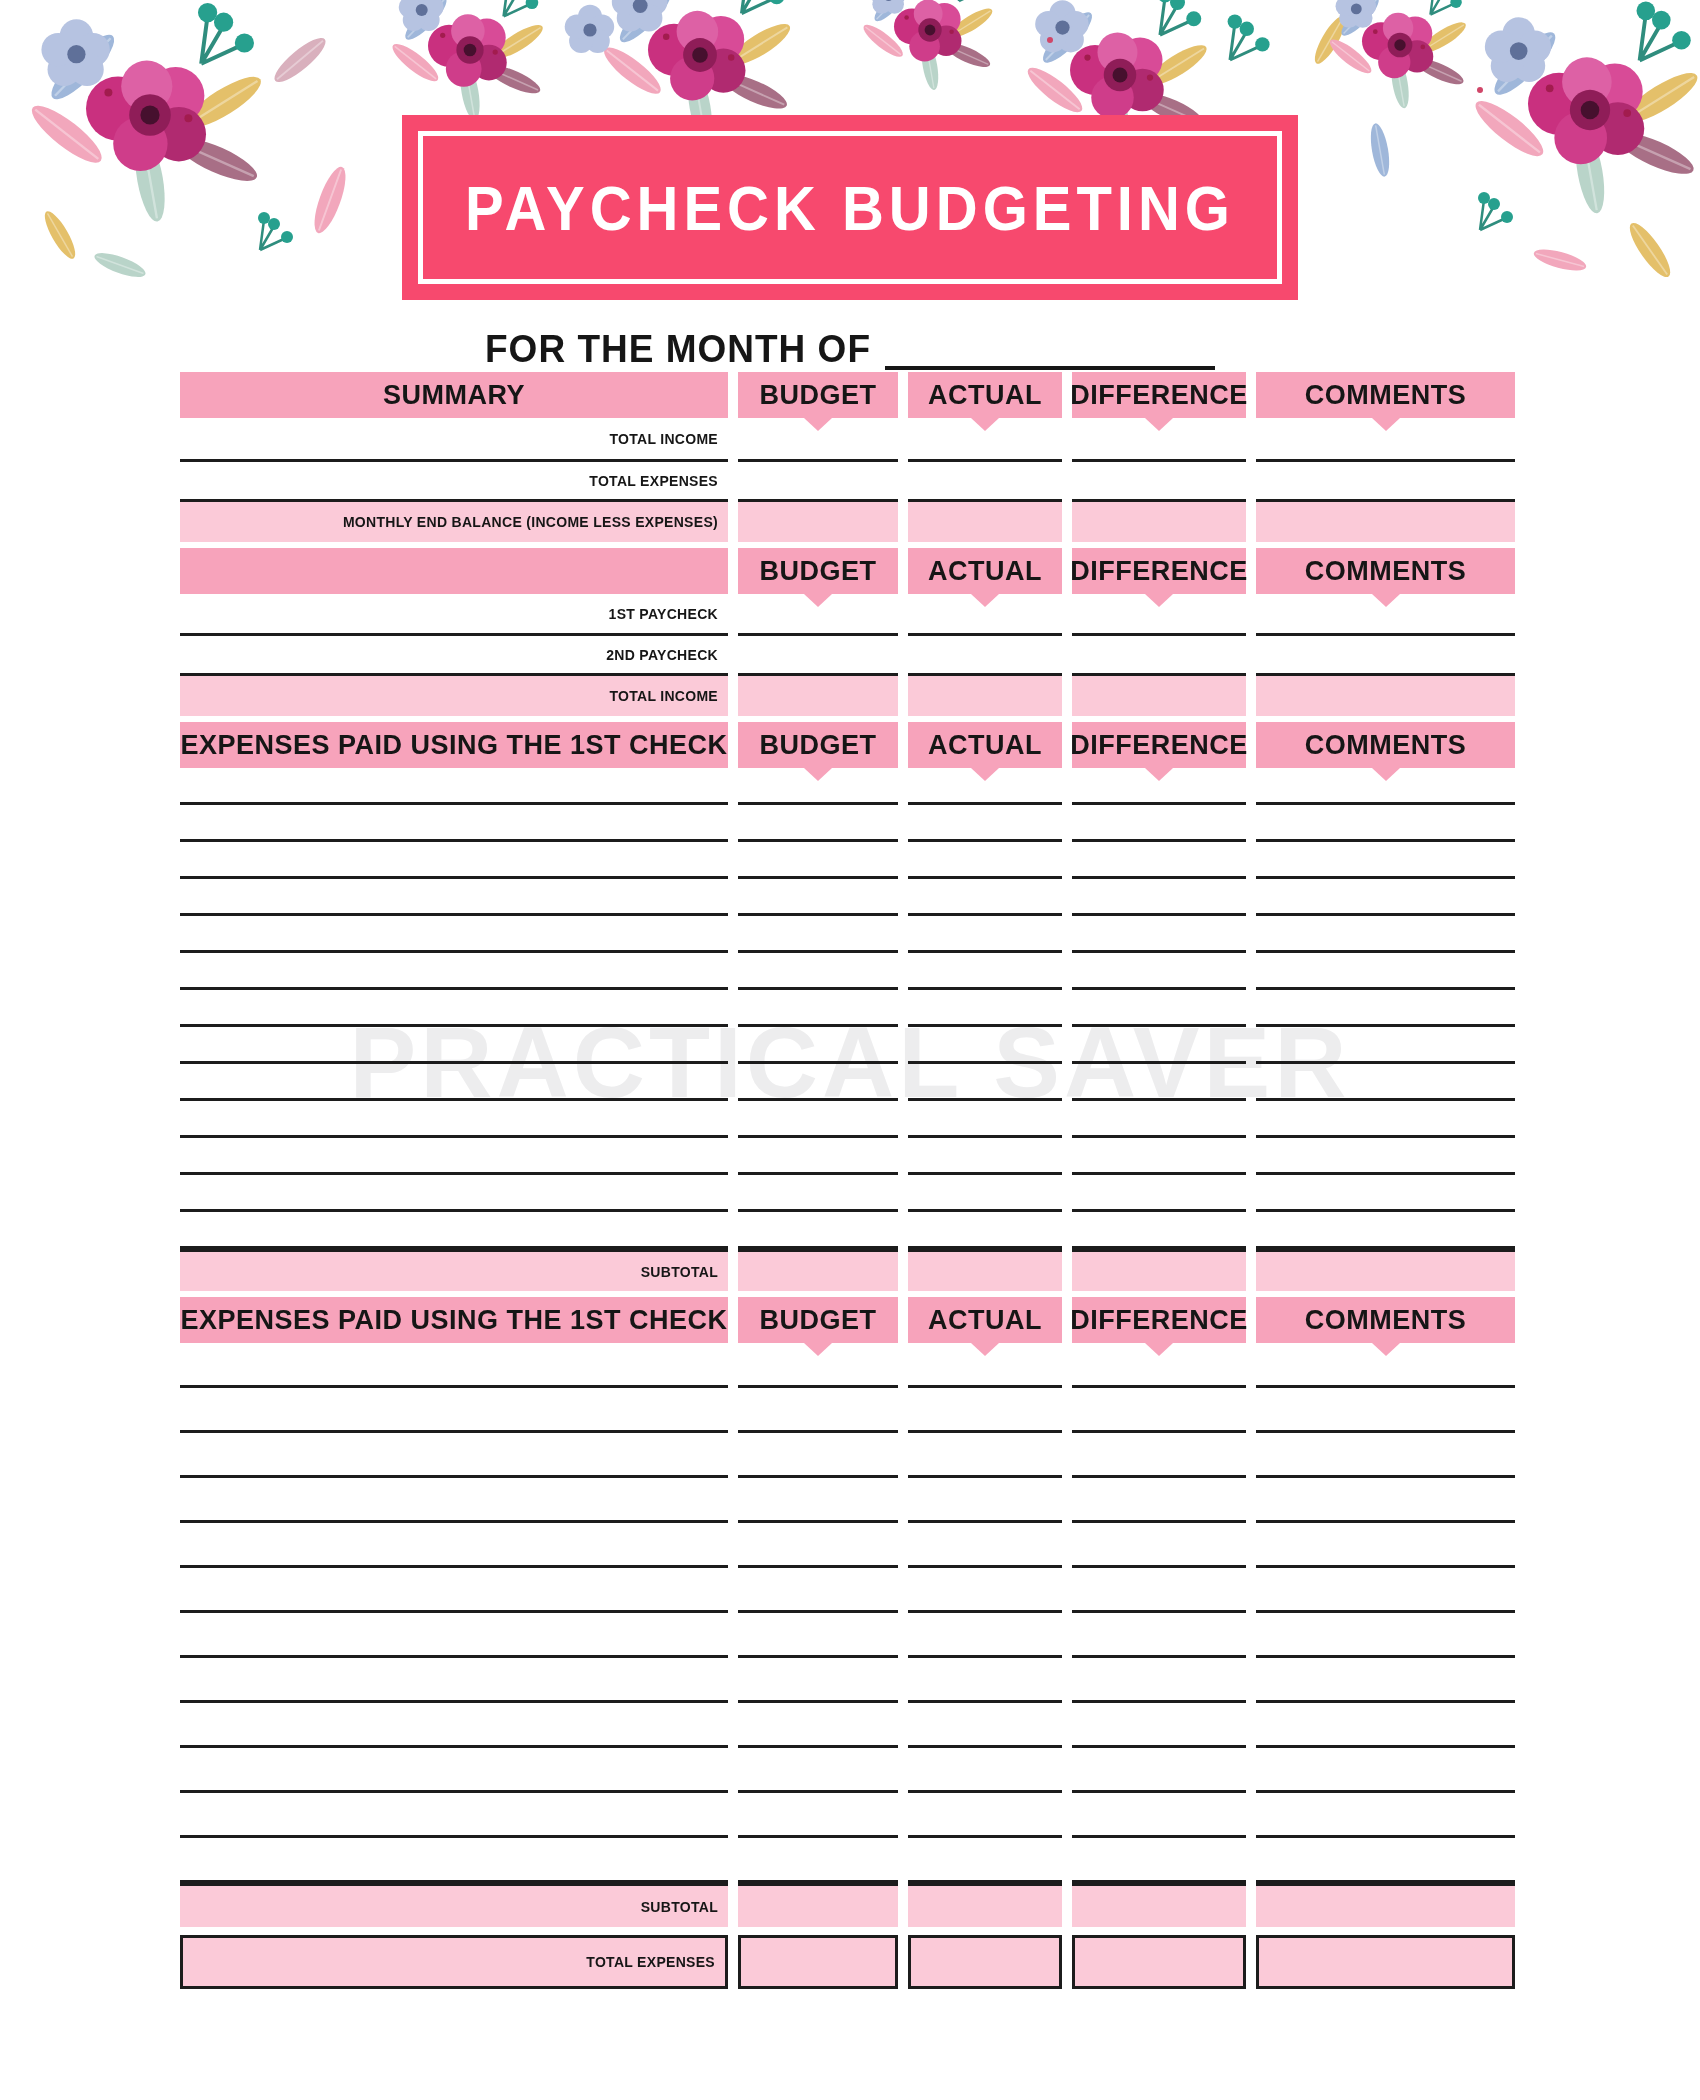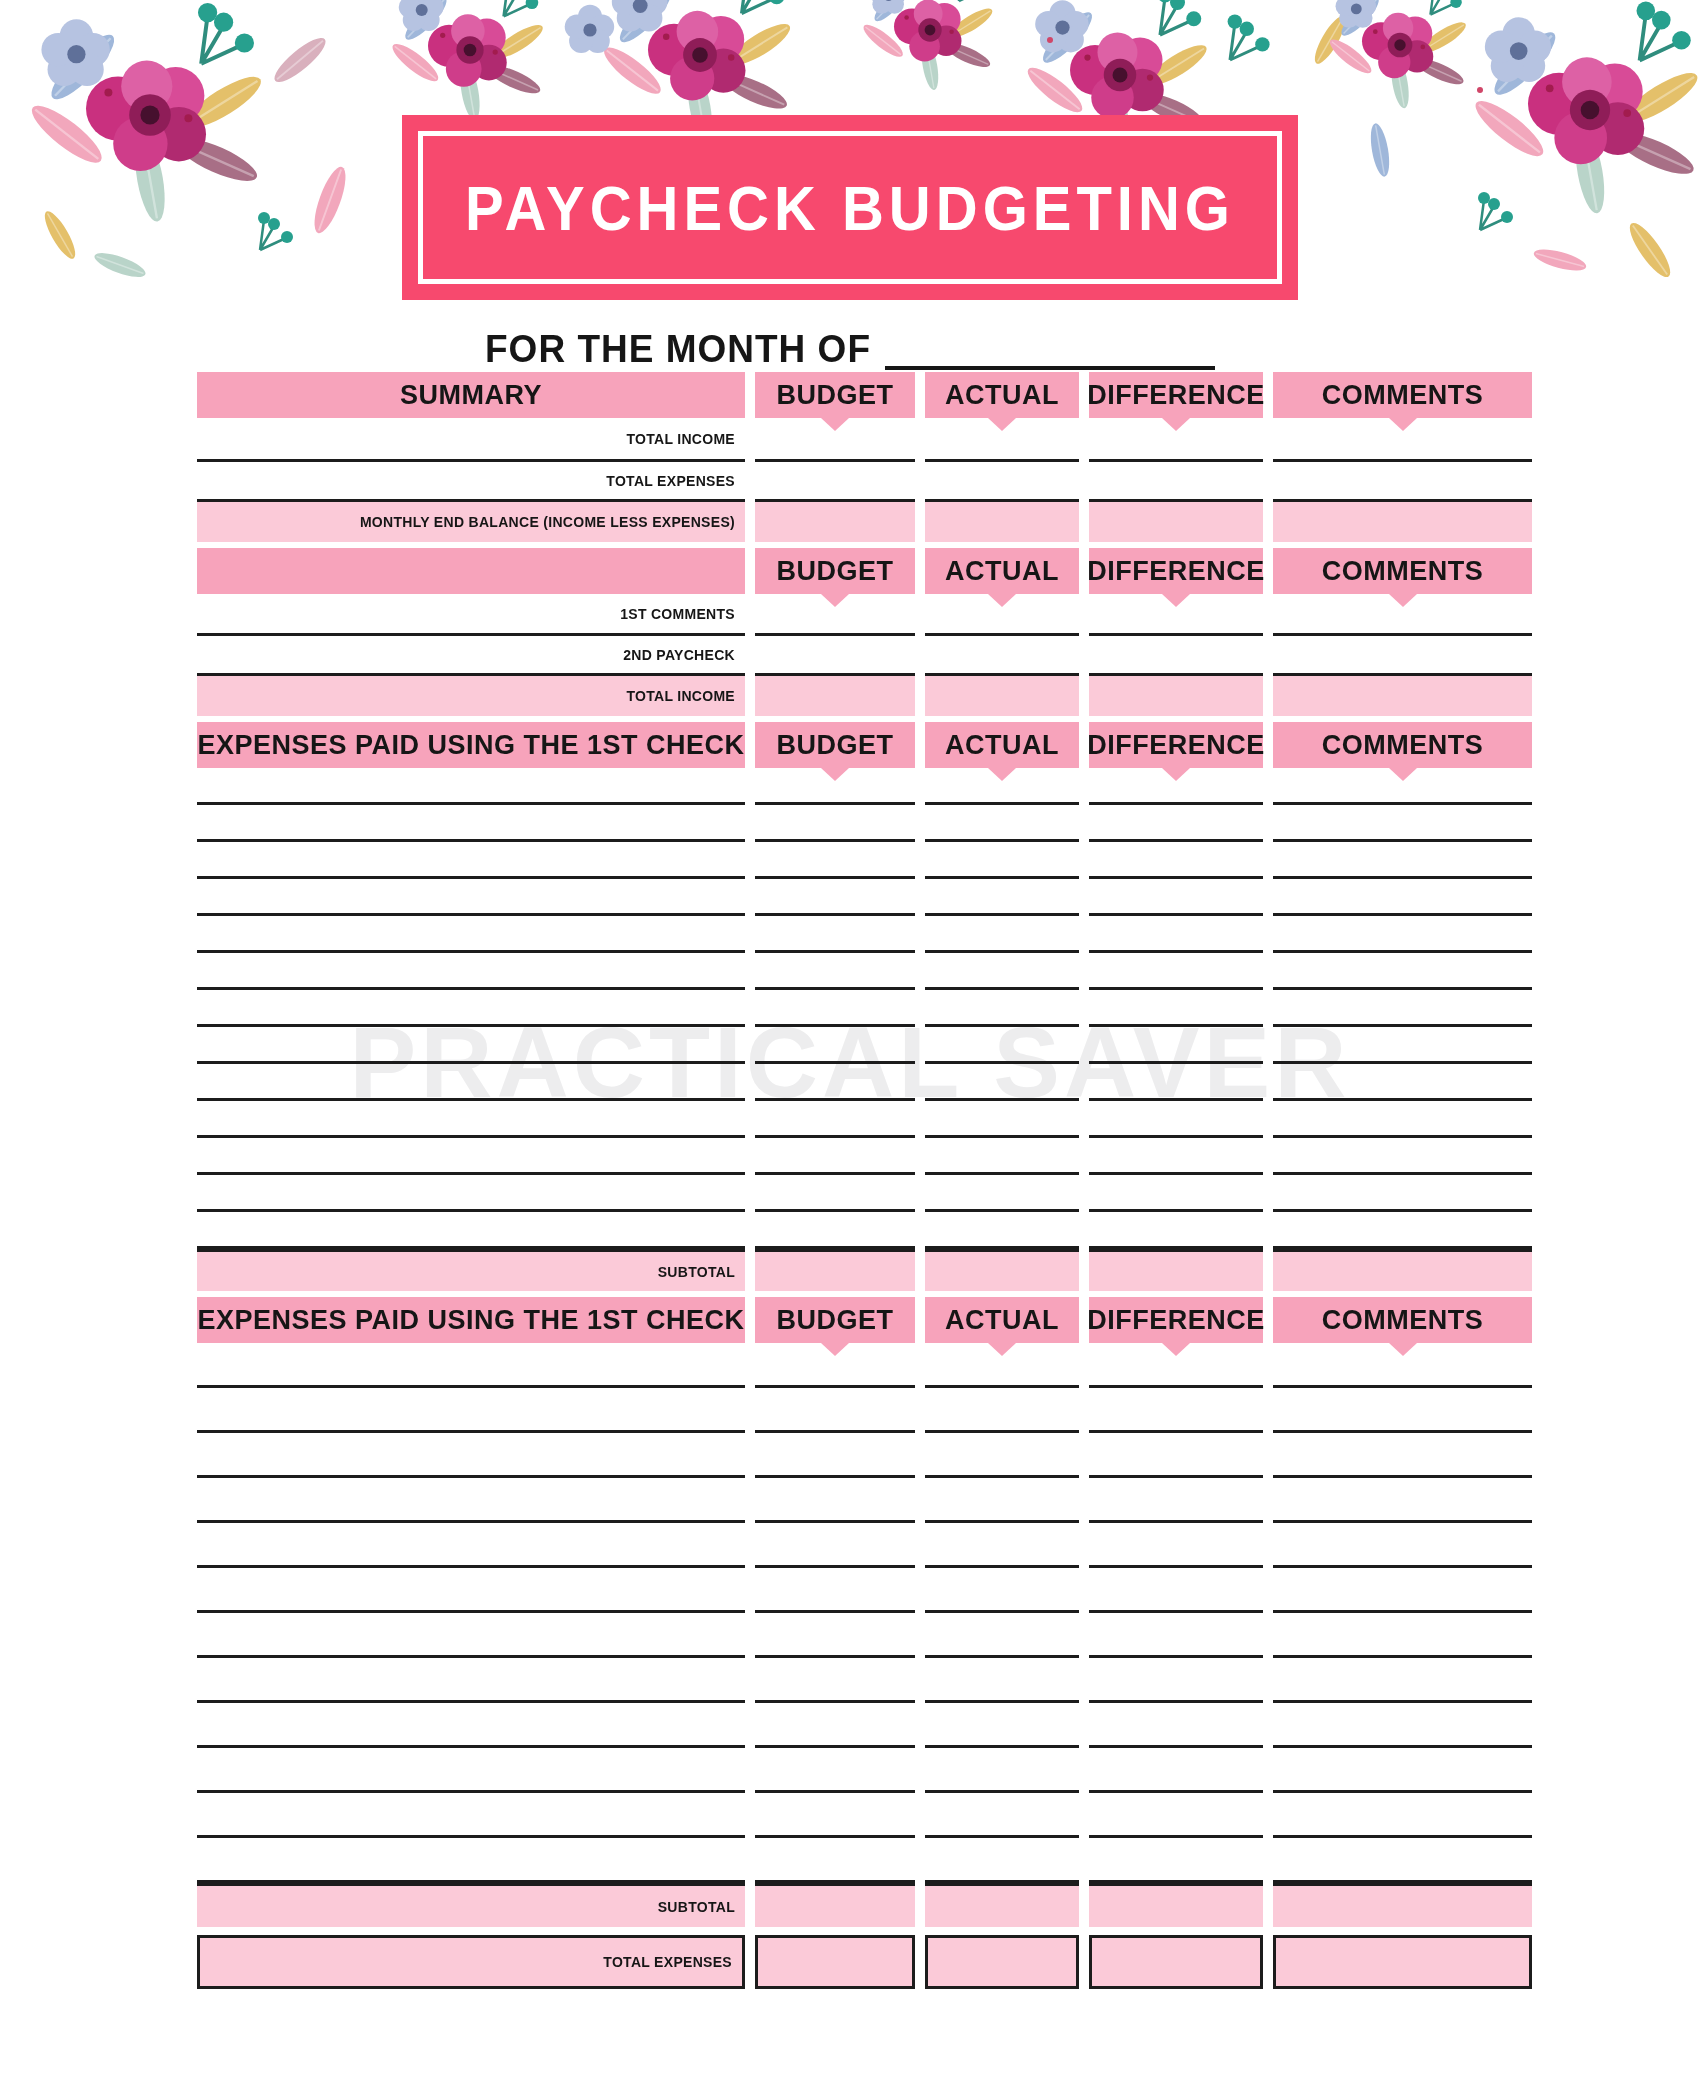--- a/index.html
+++ b/index.html
@@ -30,21 +30,21 @@
   .month-label{font-size:37px; font-weight:bold; letter-spacing:1px; color:#161616; transform:scaleY(1.05);}
   .month-line{display:inline-block; width:330px; height:10px; border-bottom:4px solid #161616; margin-left:14px;}
   
   .watermark{
     position:absolute; left:0; top:1005px; width:1700px; z-index:1;
     display:flex; align-items:center; justify-content:center; pointer-events:none;
   }
   .wm-script{font-family:"DejaVu Serif", serif; font-style:italic; font-size:92px; color:#ededee; margin-right:-14px; transform:translateY(-8px);}
   .wm-main{font-size:100px; font-weight:bold; color:#ededee; letter-spacing:4px;}
   
-  .tbl{position:absolute; left:197px; top:372px; width:1335px; z-index:2;}
+  .tbl{position:absolute; left:180px; top:372px; width:1335px; z-index:2;}
   .row{display:grid; grid-template-columns:548px 160px 154px 174px 259px; column-gap:10px;}
   .cell{box-sizing:border-box; min-width:0;}
   
   .hdr .cell{
     background:var(--header-pink,#F7A3BB); height:46px; position:relative;
     display:flex; align-items:center; justify-content:center;
     font-size:27px; font-weight:bold; color:#161616; letter-spacing:0.5px; white-space:nowrap;
   }
   .hdr .cell{transform:none;}
   .tail::after{
@@ -190,21 +190,21 @@
 
     <div class="row hdr mt6">
       <div class="cell"></div>
       <div class="cell tail">BUDGET</div>
       <div class="cell tail">ACTUAL</div>
       <div class="cell tail">DIFFERENCE</div>
       <div class="cell tail">COMMENTS</div>
     </div>
 
     <div class="row u r42">
-      <div class="cell lab">1ST COMMENTS</div>
+      <div class="cell lab">1ST PAYCHECK</div>
       <div class="cell"></div>
       <div class="cell"></div>
       <div class="cell"></div>
       <div class="cell"></div>
     </div>
 
     <div class="row u r40">
       <div class="cell lab">2ND PAYCHECK</div>
       <div class="cell"></div>
       <div class="cell"></div>

